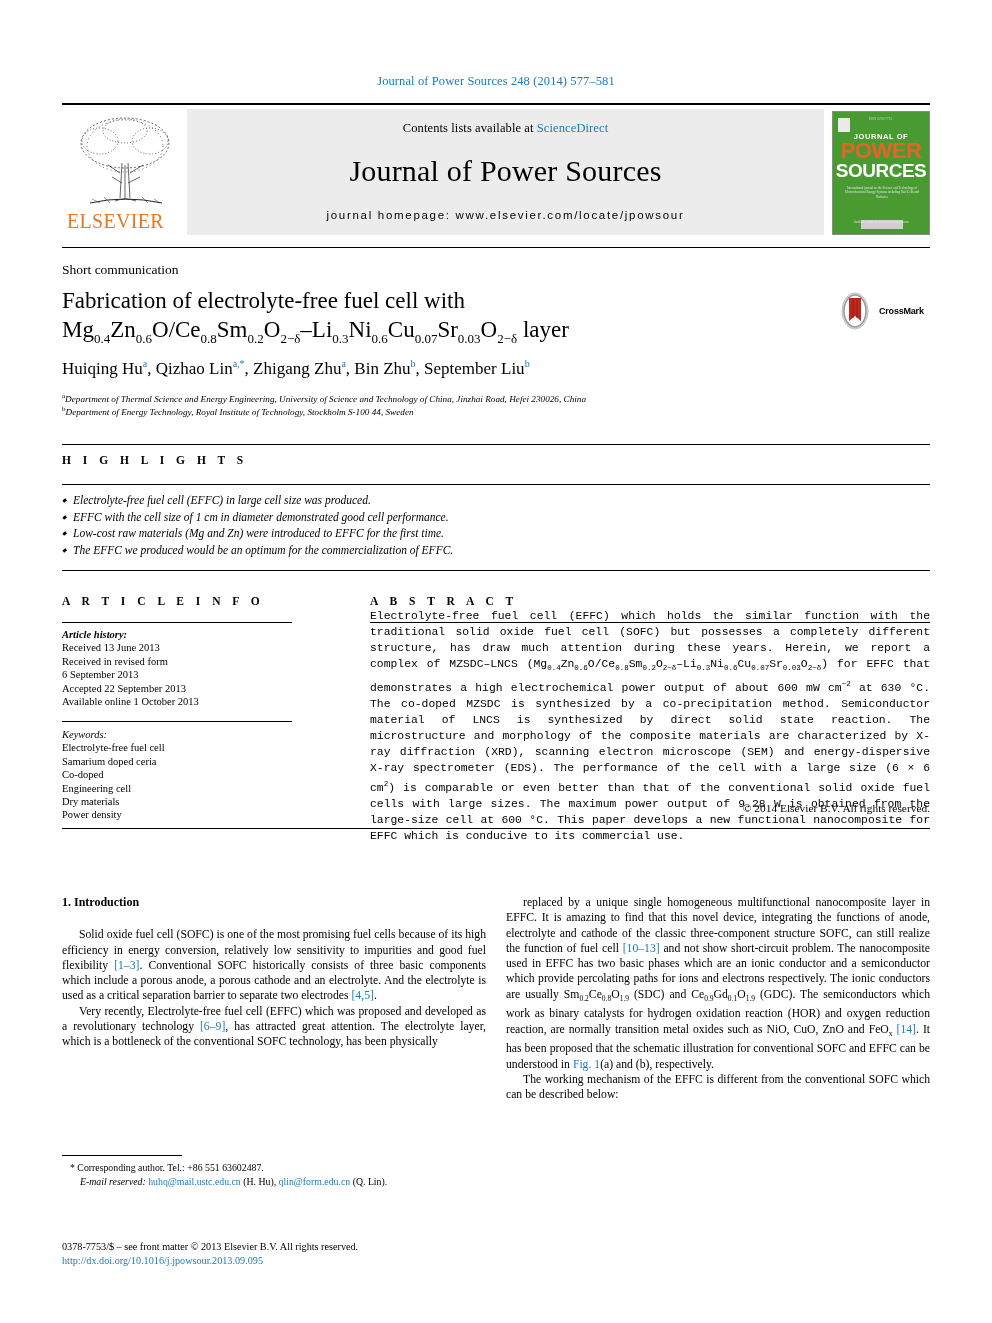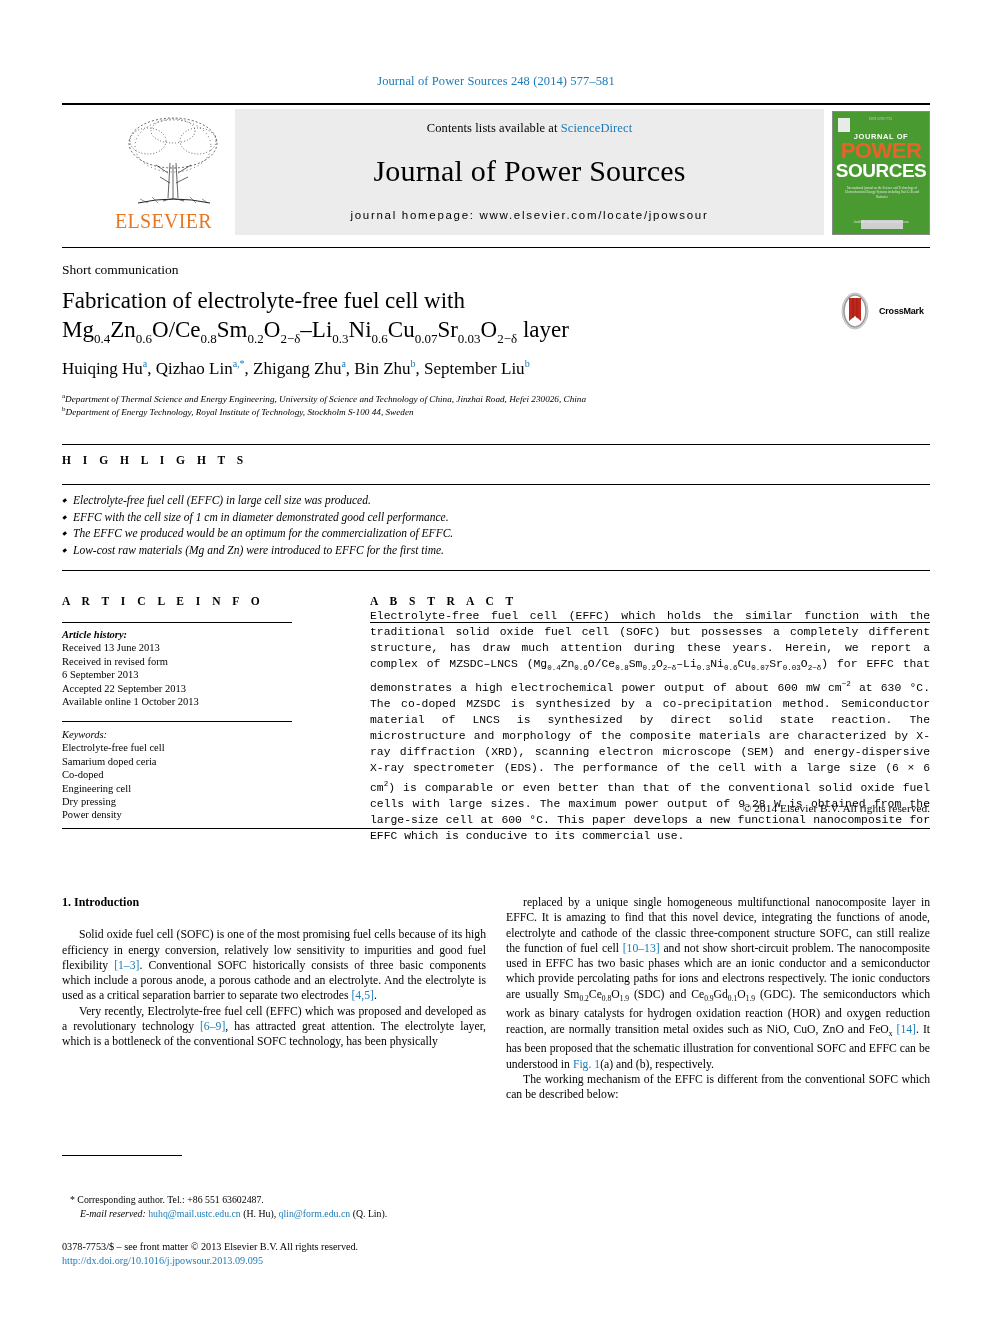--- a/index.html
+++ b/index.html
@@ -51,21 +51,20 @@
     height: 100%;
     display: flex;
     align-items: stretch;
     padding-top: 4px;
     box-sizing: border-box;
   }
   .elsevier-logo {
     width: 125px;
     flex: 0 0 125px;
     position: relative;
-    margin-left: 48px;
   }
   .tree-svg {
     position: absolute;
     top: 4px;
     left: 8px;
   }
   .elsevier-word {
     position: absolute;
     bottom: 2px;
     left: 5px;
@@ -459,22 +458,22 @@
   <div class="affil affil-b">
     <sup>b</sup><span>Department of Energy Technology, Royal Institute of Technology, Stockholm S-100 44, Sweden</span>
   </div>
 
   <div class="hl-rule-top"></div>
   <div class="hl-heading">H I G H L I G H T S</div>
   <div class="hl-rule-mid"></div>
   <div class="hl-list" id="highlights-list">
       <div class="hl-item">Electrolyte-free fuel cell (EFFC) in large cell size was produced.</div>
       <div class="hl-item">EFFC with the cell size of 1 cm in diameter demonstrated good cell performance.</div>
+      <div class="hl-item">Low-cost raw materials (Mg and Zn) were introduced to EFFC for the first time.</div>
       <div class="hl-item">The EFFC we produced would be an optimum for the commercialization of EFFC.</div>
-      <div class="hl-item">Low-cost raw materials (Mg and Zn) were introduced to EFFC for the first time.</div>
     </div>
   <div class="hl-rule-bot"></div>
 
   <div class="ai-heading">A R T I C L E   I N F O</div>
   <div class="ab-heading">A B S T R A C T</div>
   <div class="ai-rule"></div>
   <div class="ab-rule"></div>
 
   <div class="ai-history">
     <div class="lbl">Article history:</div>
@@ -487,21 +486,21 @@
       </div>
   </div>
   <div class="ai-rule2"></div>
   <div class="ai-keywords">
     <div class="lbl">Keywords:</div>
     <div id="keyword-items">
         <div>Electrolyte-free fuel cell</div>
         <div>Samarium doped ceria</div>
         <div>Co-doped</div>
         <div>Engineering cell</div>
-        <div>Dry pressing</div>
+        <div>Dry materials</div>
         <div>Power density</div>
       </div>
   </div>
 
   <div class="abstract" id="abstract-text">Electrolyte-free fuel cell (EFFC) which holds the similar function with the traditional solid oxide fuel cell (SOFC) but possesses a completely different structure, has draw much attention during these years. Herein, we report a complex of MZSDC–LNCS (Mg<sub>0.4</sub>Zn<sub>0.6</sub>O/Ce<sub>0.8</sub>Sm<sub>0.2</sub>O<sub>2−δ</sub>–Li<sub>0.3</sub>Ni<sub>0.6</sub>Cu<sub>0.07</sub>Sr<sub>0.03</sub>O<sub>2−δ</sub>) for EFFC that demonstrates a high electrochemical power output of about 600 mW cm<sup>−2</sup> at 630 °C. The co-doped MZSDC is synthesized by a co-precipitation method. Semiconductor material of LNCS is synthesized by direct solid state reaction. The microstructure and morphology of the composite materials are characterized by X-ray diffraction (XRD), scanning electron microscope (SEM) and energy-dispersive X-ray spectrometer (EDS). The performance of the cell with a large size (6 × 6 cm<sup>2</sup>) is comparable or even better than that of the conventional solid oxide fuel cells with large sizes. The maximum power output of 9.28 W is obtained from the large-size cell at 600 °C. This paper develops a new functional nanocomposite for EFFC which is conducive to its commercial use.</div>
   <div class="copyright">© 2014 Elsevier B.V. All rights reserved.</div>
   <div class="ab-rule-bot"></div>
 
   <div class="col-left">
     <div class="sec-heading">1.  Introduction</div>
@@ -512,21 +511,21 @@
   </div>
   <div class="col-right">
     <div id="right-paras">
         <p class="para">replaced by a unique single homogeneous multifunctional nanocomposite layer in EFFC. It is amazing to find that this novel device, integrating the functions of anode, electrolyte and cathode of the classic three-component structure SOFC, can still realize the function of fuel cell <span class="ref">[10–13]</span> and not show short-circuit problem. The nanocomposite used in EFFC has two basic phases which are an ionic conductor and a semiconductor which provide percolating paths for ions and electrons respectively. The ionic conductors are usually Sm<sub>0.2</sub>Ce<sub>0.8</sub>O<sub>1.9</sub> (SDC) and Ce<sub>0.9</sub>Gd<sub>0.1</sub>O<sub>1.9</sub> (GDC). The semiconductors which work as binary catalysts for hydrogen oxidation reaction (HOR) and oxygen reduction reaction, are normally transition metal oxides such as NiO, CuO, ZnO and FeO<sub>x</sub> <span class="ref">[14]</span>. It has been proposed that the schematic illustration for conventional SOFC and EFFC can be understood in <span class="ref">Fig. 1</span>(a) and (b), respectively.</p>
         <p class="para">The working mechanism of the EFFC is different from the conventional SOFC which can be described below:</p>
       </div>
   </div>
 
   <div class="fn-rule"></div>
   <div class="footnote">
-    <div style="padding-left:8px;margin-top:32px;">* Corresponding author. Tel.: +86 551 63602487.</div>
+    <div style="padding-left:8px;">* Corresponding author. Tel.: +86 551 63602487.</div>
     <div id="email-line" style="padding-left:18px;"><span class="em">E-mail reserved: </span><span class="lnk">huhq@mail.ustc.edu.cn</span><span> (H. Hu), </span><span class="lnk">qlin@form.edu.cn</span><span> (Q. Lin).</span></div>
   </div>
   <div class="issn">
     <div>0378-7753/$ – see front matter © 2013 Elsevier B.V. All rights reserved.</div>
     <div class="lnk">http://dx.doi.org/10.1016/j.jpowsour.2013.09.095</div>
   </div>
 
 </div>
 
 </body></html>

